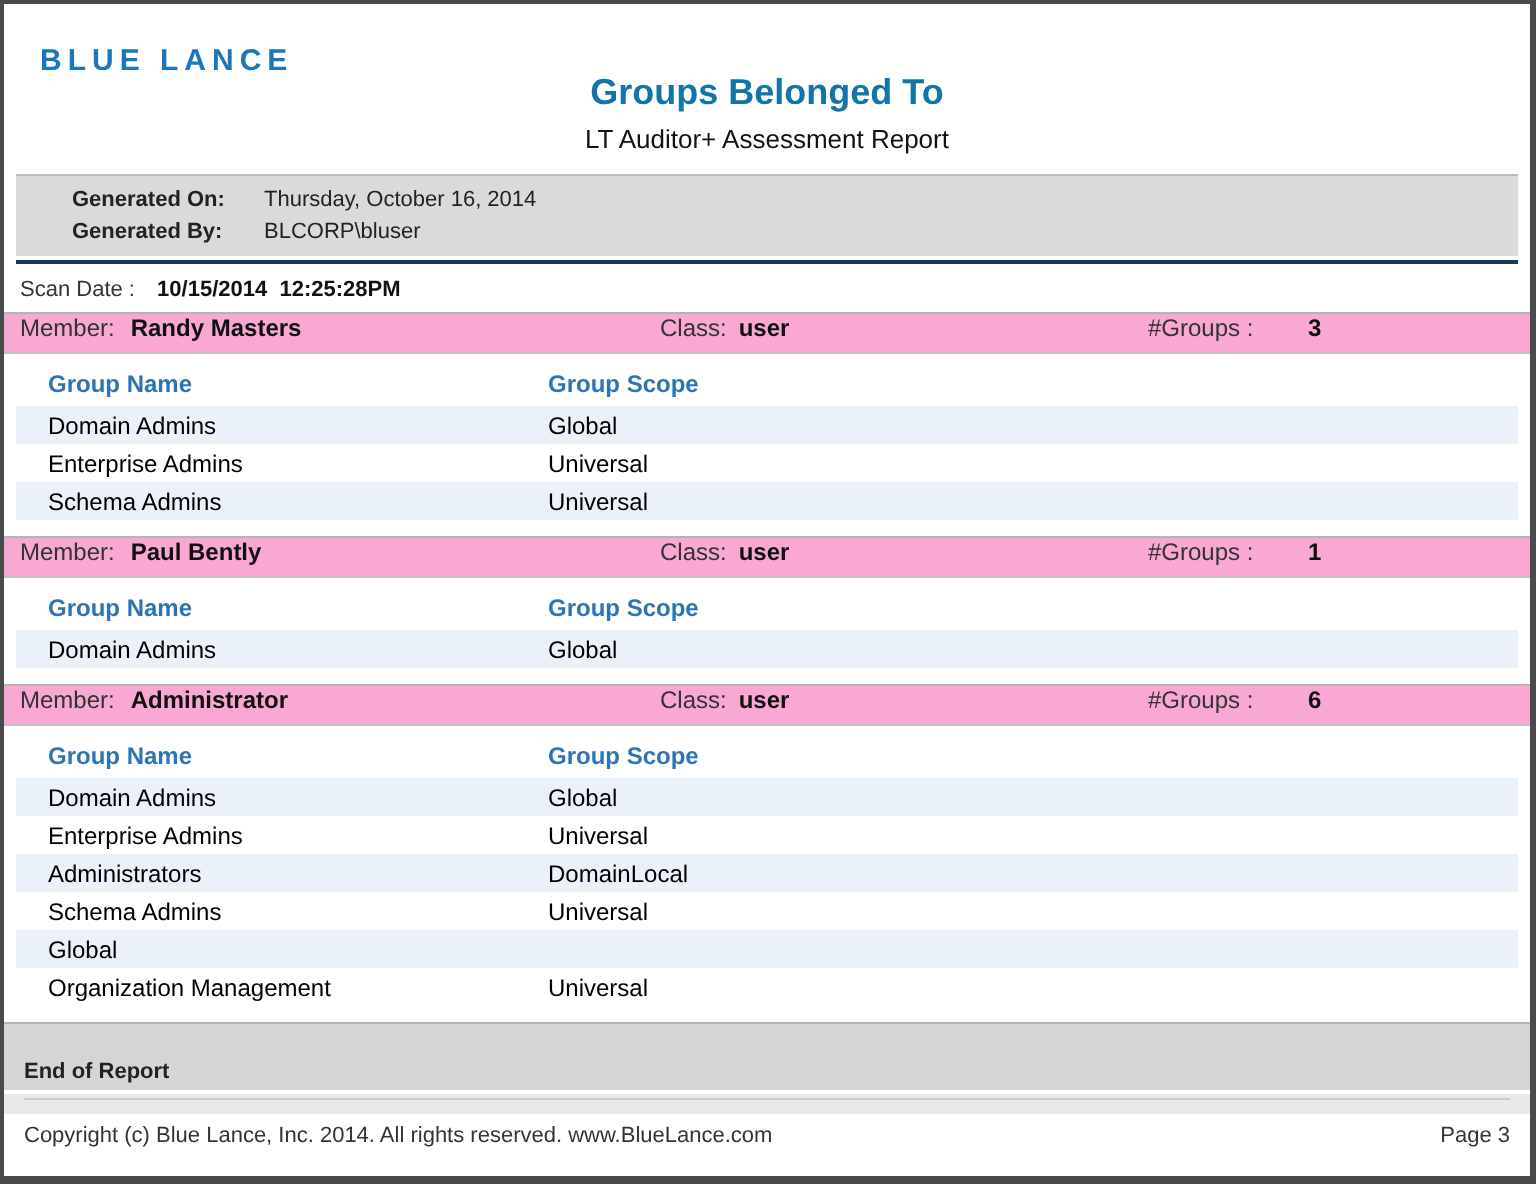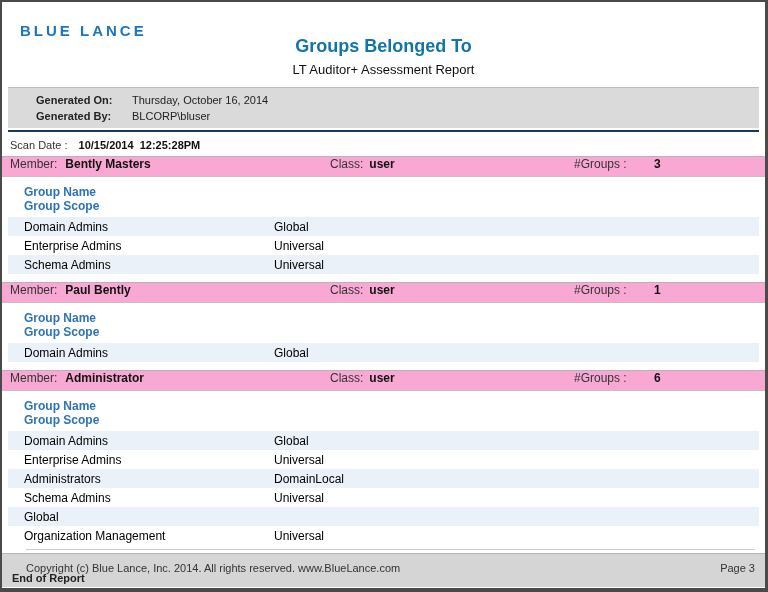--- a/index.html
+++ b/index.html
@@ -53,37 +53,37 @@
   .member-class { width: 244px; display: flex; align-items: baseline; }
   .member-class .lbl { margin-right: 6px; }
   .member-class .val { font-weight: bold; color: #111; }
   .member-groups { display: flex; align-items: baseline; }
   .member-groups .lbl { width: 80px; }
   .member-groups .val { font-weight: bold; color: #111; }
 
   .group-table { margin: 4px 6px 8px; font-size: 12px; }
   .group-header-row {
     display: flex; padding: 4px 0 4px 16px;
-    color: #2E74B5; font-weight: bold; flex-direction: column;
+    color: #2E74B5; font-weight: bold;
   }
   .col-name { width: 250px; }
   .group-row { display: flex; padding: 2.5px 0 2.5px 16px; color: #000000; }
   .group-row.alt { background: #EBF1F8; }
 
   .end-band {
     margin-top: 2px;
     background: #D5D5D5;
     border-top: 1px solid #b5b5b5;
     font-weight: bold; font-size: 11px; color: #222;
     padding: 18px 10px 3px;
   }
   .trailer-band { height: 10px; background: #E9E9E9; margin-top: 2px; }
 
   .footer {
-    position: absolute; left: 24px; right: 10px; bottom: 14px;
+    position: absolute; left: 10px; right: 10px; bottom: 14px;
     border-top: 1px solid #cccccc;
     padding-top: 12px;
     display: flex; justify-content: space-between;
     font-size: 11px; color: #333;
   }
 </style>
 </head>
 <body>
 
 <div class="page">
@@ -108,21 +108,21 @@
   <div class="scan-row">
     <span class="scan-label">Scan Date :</span>
     <span class="scan-value">10/15/2014  12:25:28PM</span>
   </div>
 
   <div id="members-host">
   <section>
     <div class="member-band">
       <span class="member-left">
         <span class="lbl">Member:</span>
-        <span class="val">Bently Masters</span>
+        <span class="val">Randy Masters</span>
       </span>
       <span class="member-class">
         <span class="lbl">Class:</span>
         <span class="val">user</span>
       </span>
       <span class="member-groups">
         <span class="lbl">#Groups :</span>
         <span class="val">3</span>
       </span>
     </div>

